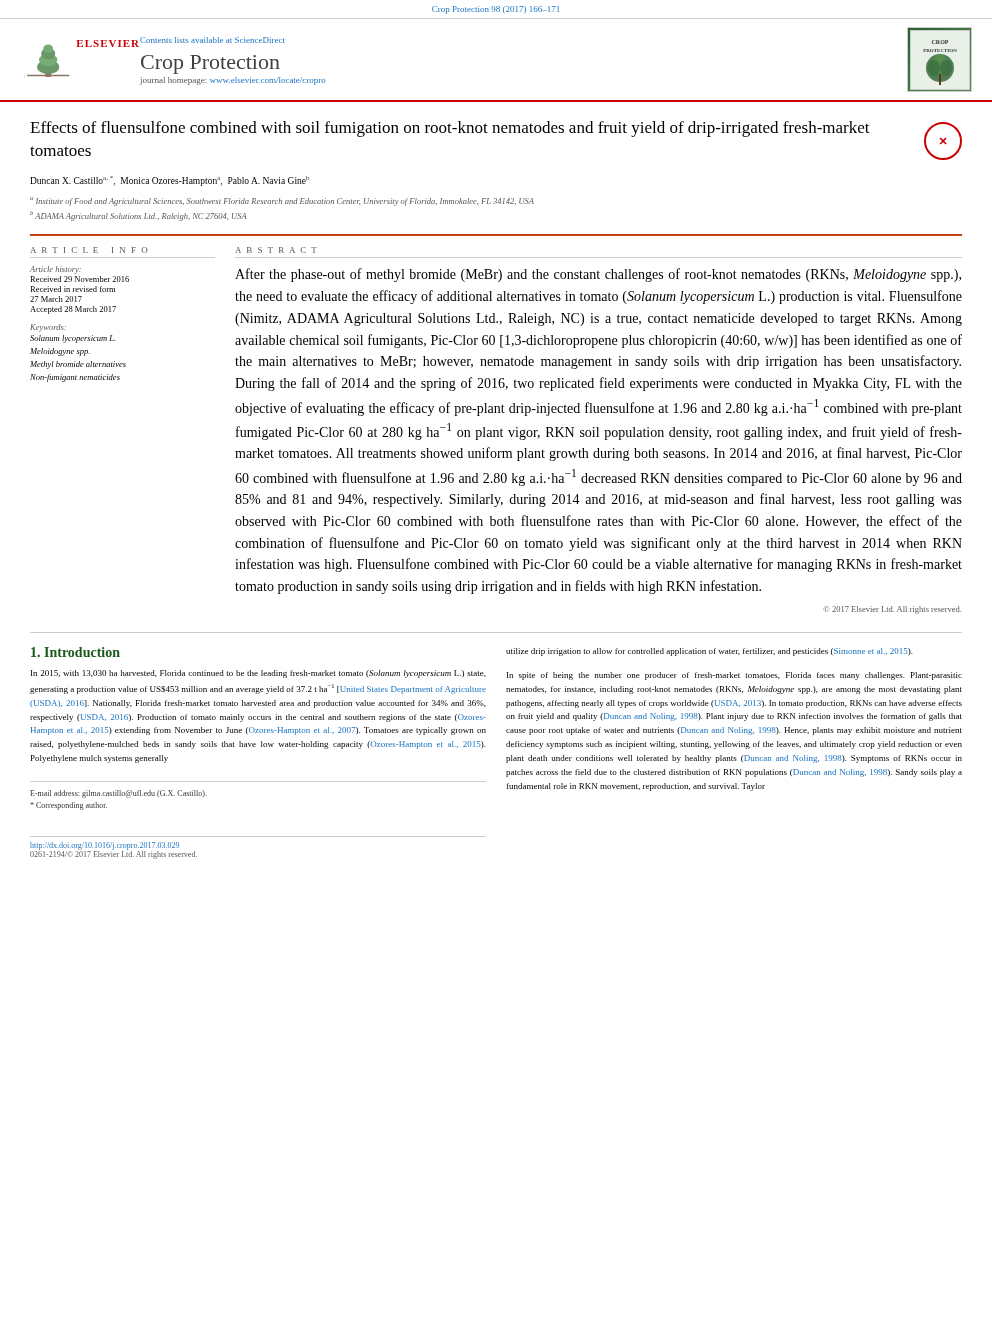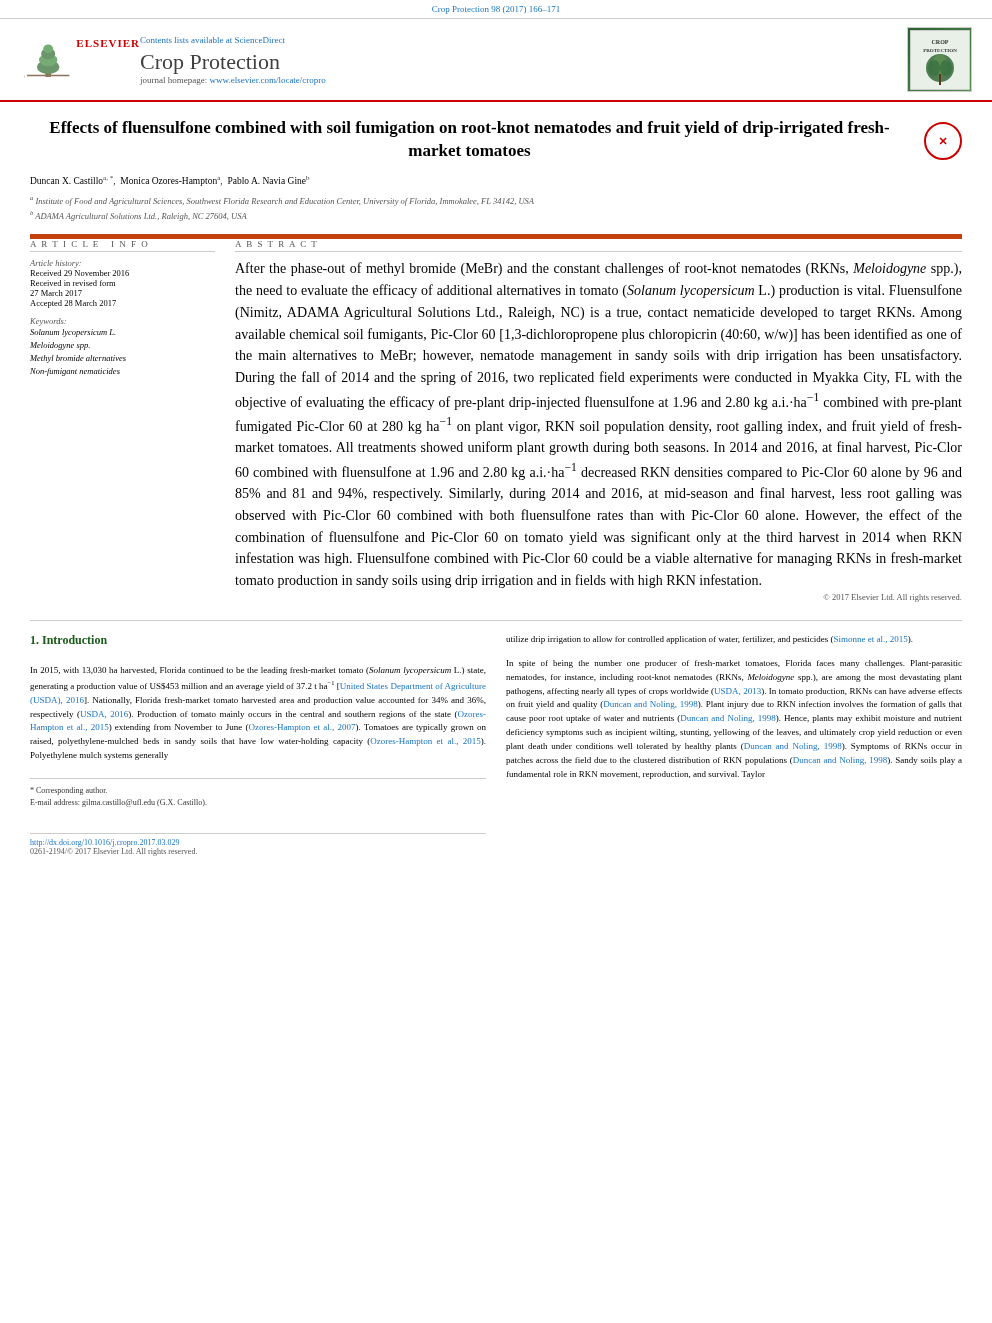--- a/index.html
+++ b/index.html
@@ -91,26 +91,25 @@
     }
 
     
     .article-title-section {
       display: flex;
       align-items: flex-start;
       margin-bottom: 10px;
     }
     .article-title {
       font-size: 17px;
-      font-weight: bold;
+      font-weight: normal;
       line-height: 1.35;
       color: #000;
       flex: 1;
       padding-right: 15px;
-      text-align: center;
     }
     .crossmark-badge {
       width: 38px;
       height: 38px;
       border-radius: 50%;
       border: 2px solid #c00;
       display: flex;
       align-items: center;
       justify-content: center;
       flex-shrink: 0;
@@ -146,22 +145,22 @@
     }
     .affiliations sup {
       font-size: 6.5px;
     }
 
     
     .two-col {
       display: flex;
       gap: 20px;
       margin-top: 10px;
-      border-top: 5px solid #c2410c;
-      padding-top: 0;
+      border-top: 2px solid #c2410c;
+      padding-top: 9px;
     }
     .left-col {
       width: 185px;
       flex-shrink: 0;
     }
     .right-col {
       flex: 1;
     }
 
     
@@ -202,40 +201,41 @@
       font-size: 14px;
       line-height: 1.55;
       color: #000;
       text-align: justify;
     }
 
     .copyright-line {
       font-size: 8.5px;
       color: #555;
       text-align: right;
+      margin-top: 6px;
     }
 
     
     .body-section {
       margin-top: 18px;
       border-top: 1px solid #ccc;
       padding-top: 12px;
     }
     .body-two-col {
       display: flex;
       gap: 20px;
     }
     .body-col {
       flex: 1;
     }
     .section-title {
-      font-size: 12px;
+      font-size: 14px;
       font-weight: bold;
       color: #1a5a1a;
-      margin-bottom: 16px;
+      margin-bottom: 6px;
     }
     .body-text {
       font-size: 9px;
       line-height: 1.55;
       text-align: justify;
       color: #000;
     }
     .body-text sup {
       font-size: 6.5px;
     }
@@ -371,24 +371,24 @@
     <div class="body-two-col">
 
       <div class="body-col">
         <div class="section-title">1. Introduction</div>
         <p class="body-text">
           In 2015, with 13,030 ha harvested, Florida continued to be the leading fresh-market tomato (<em>Solanum lycopersicum</em> L.) state, generating a production value of US$453 million and an average yield of 37.2 t ha<sup>−1</sup> [<span style="color:#1a73c1;">United States Department of Agriculture (USDA), 2016</span>]. Nationally, Florida fresh-market tomato harvested area and production value accounted for 34% and 36%, respectively (<span style="color:#1a73c1;">USDA, 2016</span>). Production of tomato mainly occurs in the central and southern regions of the state (<span style="color:#1a73c1;">Ozores-Hampton et al., 2015</span>) extending from November to June (<span style="color:#1a73c1;">Ozores-Hampton et al., 2007</span>). Tomatoes are typically grown on raised, polyethylene-mulched beds in sandy soils that have low water-holding capacity (<span style="color:#1a73c1;">Ozores-Hampton et al., 2015</span>). Polyethylene mulch systems generally
         </p>
 
         <div class="footnote-section">
           <div class="footnote-text">
-            <span>* Corresponding author.</span>
+            <span>E-mail address: gilma.castillo@ufl.edu (G.X. Castillo).</span>
           </div>
           <div class="footnote-text">
-            <span>E-mail address: gilma.castillo@ufl.edu (G.X. Castillo).</span>
+            <span>* Corresponding author.</span>
           </div>
         </div>
 
         <div class="page-footer">
           <div style="color:#1a73c1;">
             <span>http://dx.doi.org/10.1016/j.cropro.2017.03.029</span>
           </div>
           <div>0261-2194/© 2017 Elsevier Ltd. All rights reserved.</div>
         </div>
       </div>

